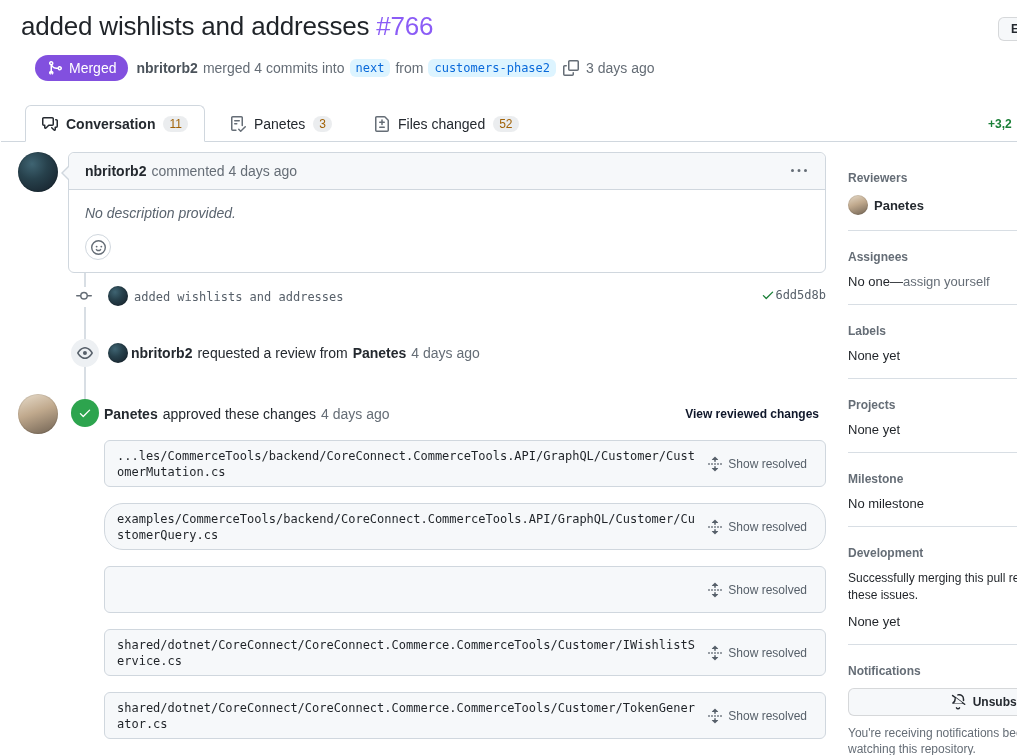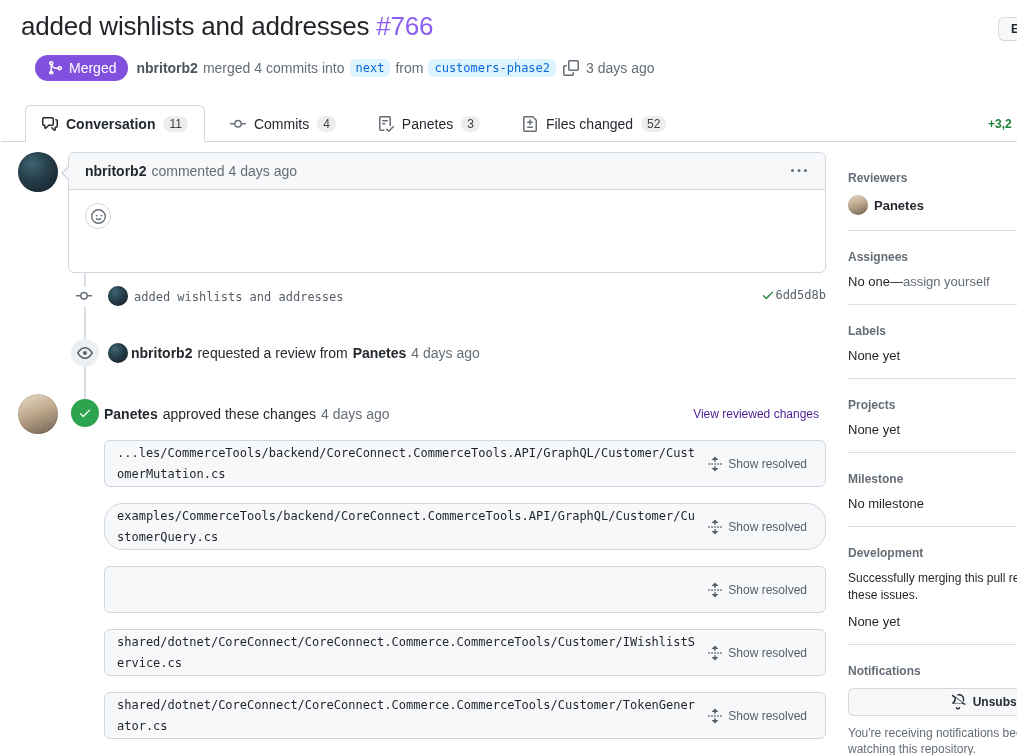--- a/index.html
+++ b/index.html
@@ -50,21 +50,21 @@
     font-size: 14px; color: #24292f; cursor: pointer;
     border: 1px solid transparent; border-radius: 6px 6px 0 0;
     background: transparent;
   }
   .tab .tab-icon { color: #656d76; }
   .tab.active { background: #fff; border-color: #d0d7de #d0d7de #fff; }
   .tab.active .tab-icon { color: #24292f; }
   .tab.active .tab-label { font-weight: 600; }
   .tab-count {
     background: rgba(175,184,193,0.25); border-radius: 2em;
-    padding: 1px 6px; font-size: 12px; color: #404040;
+    padding: 1px 6px; font-size: 12px; color: #a16207;
   }
   .diff-stat { position: absolute; left: 987px; top: 13px; font-size: 12px; font-weight: 600; color: #1a7f37; white-space: nowrap; }
 
   
   .timeline { position: absolute; left: 0; top: 152px; width: 826px; height: 600px; }
   .timeline-line { position: absolute; left: 84px; top: 4px; width: 2px; height: 268px; background: #d8dee4; z-index: 0; }
 
   .avatar { border-radius: 50%; flex: none; }
   .avatar-dark { background: radial-gradient(circle at 35% 30%, #3f6472 0%, #27414c 40%, #131c26 100%); box-shadow: inset 0 0 0 1px rgba(0,0,0,0.1); }
   .avatar-person { background: linear-gradient(160deg, #e8ddcc 0%, #c0a98d 45%, #6f6152 100%); box-shadow: inset 0 0 0 1px rgba(0,0,0,0.08); }
@@ -121,31 +121,31 @@
   .approval { position: absolute; left: 0; top: 242px; width: 826px; z-index: 1; }
   .approval-avatar { position: absolute; left: 18px; top: 0; width: 40px; height: 40px; }
   .approval-badge {
     position: absolute; left: 71px; top: 5px; width: 28px; height: 28px; border-radius: 50%;
     background: #2da44e; color: #fff; display: flex; align-items: center; justify-content: center;
   }
   .approval-text { position: absolute; left: 104px; top: 12px; display: flex; gap: 5px; font-size: 14px; color: #24292f; }
   .approval-text .bold { font-weight: 600; }
   .approval-text .muted { color: #656d76; }
   .review-link {
-    position: absolute; right: 7px; top: 13px; font-size: 12px; font-weight: 400;
-    color: #4c1d95; text-decoration: none; cursor: pointer; margin-left: 44px;
+    position: absolute; right: 7px; top: 13px; font-size: 12px; font-weight: 700;
+    color: #0f172a; text-decoration: none; cursor: pointer; margin-left: 44px;
   }
 
   .file-box {
     position: absolute; left: 104px; width: 722px; height: 47px;
     background: #f6f8fa; border: 1px solid #d0d7de; border-radius: 6px;
     display: flex; align-items: center; padding: 0 12px; z-index: 1;
   }
   .file-path {
-    width: 584px; font-size: 12px; line-height: 21px; color: #1f2328;
+    width: 584px; font-size: 12px; line-height: 16px; color: #1f2328;
     word-break: break-all; font-family: "DejaVu Sans Mono", "Liberation Mono", monospace;
   }
   .resolve-btn {
     margin-left: auto; display: flex; align-items: center; gap: 5px;
     background: none; border: none; cursor: pointer;
     font-family: inherit; font-size: 12px; color: #57606a;
   }
   .fb-0 { top: 288px; } .fb-1 { top: 351px; border-radius: 19px; } .fb-2 { top: 414px; } .fb-3 { top: 477px; } .fb-4 { top: 540px; }
 
   
@@ -206,29 +206,20 @@
       <svg width="16" height="16" viewBox="0 0 16 16" fill="currentColor">
           <path d="M1.75 1h8.5c.966 0 1.75.784 1.75 1.75v5.5A1.75 1.75 0 0 1 10.25 10H7.061l-2.574 2.573A1.458 1.458 0 0 1 2 11.543V10h-.25A1.75 1.75 0 0 1 0 8.25v-5.5C0 1.784.784 1 1.75 1ZM1.5 2.75v5.5c0 .138.112.25.25.25h1a.75.75 0 0 1 .75.75v2.19l2.72-2.72a.749.749 0 0 1 .53-.22h3.5a.25.25 0 0 0 .25-.25v-5.5a.25.25 0 0 0-.25-.25h-8.5a.25.25 0 0 0-.25.25Zm13 2a.25.25 0 0 0-.25-.25h-.5a.75.75 0 0 1 0-1.5h.5c.966 0 1.75.784 1.75 1.75v5.5A1.75 1.75 0 0 1 14.25 12H14v1.543a1.458 1.458 0 0 1-2.487 1.03L9.22 12.28a.749.749 0 0 1 .326-1.275.749.749 0 0 1 .734.215l2.22 2.22v-2.19a.75.75 0 0 1 .75-.75h1a.25.25 0 0 0 .25-.25Z"></path>
         </svg>
     </span>
     <span class="tab-label">Conversation</span>
     <span class="tab-count">11</span>
   </div>
   <div class="tab">
     <span class="tab-icon">
       <svg width="16" height="16" viewBox="0 0 16 16" fill="currentColor">
-          <path d="M11.93 8.5a4.002 4.002 0 0 1-7.86 0H.75a.75.75 0 0 1 0-1.5h3.32a4.002 4.002 0 0 1 7.86 0h3.32a.75.75 0 0 1 0 1.5Zm-1.43-.75a2.5 2.5 0 1 0-5 0 2.5 2.5 0 0 0 5 0Z"></path>
-        </svg>
-    </span>
-    <span class="tab-label">Commits</span>
-    <span class="tab-count">4</span>
-  </div>
-  <div class="tab">
-    <span class="tab-icon">
-      <svg width="16" height="16" viewBox="0 0 16 16" fill="currentColor">
           <path d="M2.5 1.75v11.5c0 .138.112.25.25.25h3.17a.75.75 0 0 1 0 1.5H2.75A1.75 1.75 0 0 1 1 13.25V1.75C1 .784 1.784 0 2.75 0h8.5C12.216 0 13 .784 13 1.75v7.736a.75.75 0 0 1-1.5 0V1.75a.25.25 0 0 0-.25-.25h-8.5a.25.25 0 0 0-.25.25Zm13.274 9.537-4.557 4.45a.75.75 0 0 1-1.055-.008l-1.943-1.95a.75.75 0 0 1 1.062-1.058l1.419 1.425 4.026-3.932a.75.75 0 1 1 1.048 1.073ZM4.75 4h4.5a.75.75 0 0 1 0 1.5h-4.5a.75.75 0 0 1 0-1.5ZM4 7.75A.75.75 0 0 1 4.75 7h2a.75.75 0 0 1 0 1.5h-2A.75.75 0 0 1 4 7.75Z"></path>
         </svg>
     </span>
     <span class="tab-label">Panetes</span>
     <span class="tab-count">3</span>
   </div>
   <div class="tab">
     <span class="tab-icon">
       <svg width="16" height="16" viewBox="0 0 16 16" fill="currentColor">
           <path d="M1 1.75C1 .784 1.784 0 2.75 0h7.586c.464 0 .909.184 1.237.513l2.914 2.914c.329.328.513.773.513 1.237v9.586A1.75 1.75 0 0 1 13.25 16H2.75A1.75 1.75 0 0 1 1 14.25Zm1.75-.25a.25.25 0 0 0-.25.25v12.5c0 .138.112.25.25.25h10.5a.25.25 0 0 0 .25-.25V4.664a.25.25 0 0 0-.073-.177L10.513 1.573a.25.25 0 0 0-.177-.073ZM8 3.25a.75.75 0 0 1 .75.75v1.5h1.5a.75.75 0 0 1 0 1.5h-1.5v1.5a.75.75 0 0 1-1.5 0V7h-1.5a.75.75 0 0 1 0-1.5h1.5V4A.75.75 0 0 1 8 3.25Zm-3 8a.75.75 0 0 1 .75-.75h4.5a.75.75 0 0 1 0 1.5h-4.5a.75.75 0 0 1-.75-.75Z"></path>
@@ -249,20 +240,21 @@
       <span class="author">nbritorb2</span>
       <span>commented 4 days ago</span>
       <button class="kebab-btn">
         <span>
           <svg width="16" height="16" viewBox="0 0 16 16" fill="currentColor">
               <path d="M8 9a1.5 1.5 0 1 0 0-3 1.5 1.5 0 0 0 0 3ZM1.5 9a1.5 1.5 0 1 0 0-3 1.5 1.5 0 0 0 0 3Zm13 0a1.5 1.5 0 1 0 0-3 1.5 1.5 0 0 0 0 3Z"></path>
             </svg>
         </span>
       </button>
     </div>
+    <div class="comment-body">No description provided.</div>
     <button class="emoji-btn">
       <span>
         <svg width="15" height="15" viewBox="0 0 16 16" fill="currentColor">
             <path d="M8 0a8 8 0 1 1 0 16A8 8 0 0 1 8 0ZM1.5 8a6.5 6.5 0 1 0 13 0 6.5 6.5 0 0 0-13 0Zm3.82 1.636a.75.75 0 0 1 1.038.175l.007.009c.103.118.22.222.35.31.264.178.683.37 1.285.37.602 0 1.02-.192 1.285-.371.13-.088.247-.192.35-.31l.007-.008a.75.75 0 0 1 1.222.87 3.331 3.331 0 0 1-.728.68c-.474.321-1.18.629-2.136.629-.946 0-1.652-.308-2.126-.63a3.331 3.331 0 0 1-.715-.657l-.014-.02-.005-.006-.002-.003a.75.75 0 0 1 .182-1.038ZM12 7a1 1 0 1 1-2 0 1 1 0 0 1 2 0Zm-5 0a1 1 0 1 1-2 0 1 1 0 0 1 2 0Z"></path>
           </svg>
       </span>
     </button>
   </div>
 
   <div class="commit-row">

